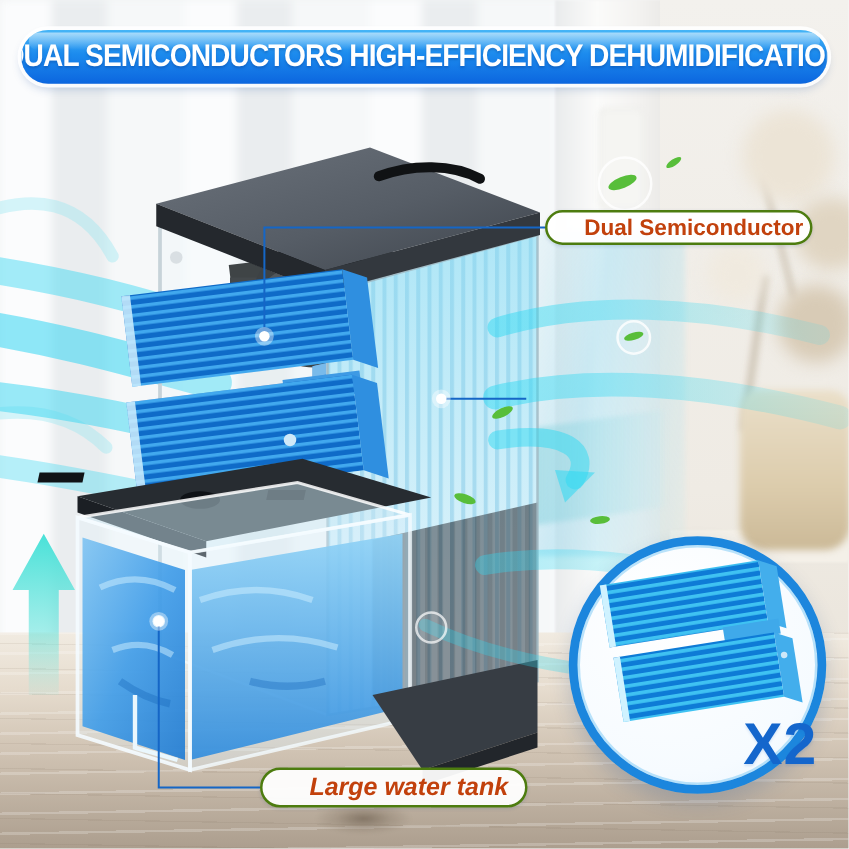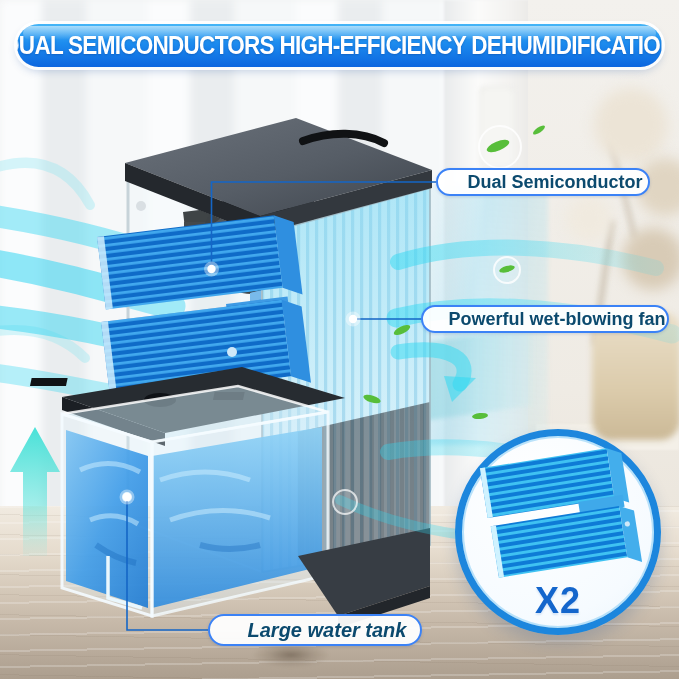--- a/index.html
+++ b/index.html
@@ -45,34 +45,34 @@
   .banner{left:17px;top:24px;width:645px;height:43px;border-radius:22px;
     background:linear-gradient(180deg,#45B5F7 0,#1C8BEE 45%,#0C66DF 100%);
     box-shadow:0 0 0 3px rgba(255,255,255,.9),0 4px 8px rgba(30,80,160,.25);
     display:flex;align-items:center;justify-content:center;z-index:20;overflow:hidden;}
   .banner:before{content:"";position:absolute;left:6px;top:2px;right:6px;height:14px;border-radius:12px;
     background:linear-gradient(180deg,rgba(255,255,255,.55),rgba(255,255,255,0));}
   .banner-text{color:#FFFFFF;font-weight:bold;font-size:25px;white-space:nowrap;letter-spacing:-.8px;
     transform:scaleX(.9);text-shadow:0 1px 2px rgba(10,60,140,.35);position:relative;}
 
   
-  .callout{background:rgba(255,255,255,.94);border:2px solid #3b82f6;border-radius:999px;
-    color:#0c4a6e;font-weight:bold;display:flex;align-items:center;justify-content:center;
+  .callout{background:rgba(255,255,255,.94);border:2px solid #4d7c0f;border-radius:999px;
+    color:#c2410c;font-weight:bold;display:flex;align-items:center;justify-content:center;
     white-space:nowrap;z-index:15;box-shadow:0 1px 3px rgba(40,80,140,.18);padding-left:24px;}
   .callout.semi{left:436px;top:168px;width:214px;height:28px;font-size:18px;}
   .callout.fan{left:421px;top:305px;width:248px;height:28px;font-size:18px;}
   .callout.tank{left:208px;top:614px;width:214px;height:32px;font-size:20px;font-style:italic;}
 
   
   .badge-circle{left:455px;top:429px;width:206px;height:206px;border-radius:50%;
     background:radial-gradient(circle at 38% 30%,#FFFFFF 0,#F6FBFF 70%,#EAF4FC 100%);
     border:7px solid #1C86DD;z-index:14;box-shadow:0 8px 16px rgba(40,80,140,.22), inset 0 0 0 2px rgba(120,200,245,.5);
     display:flex;align-items:center;justify-content:center;}
-  .badge-x2{position:absolute;left:0;right:0;bottom:6px;text-align:center;color:#1466CC;
-    font-weight:bold;font-size:36px;letter-spacing:1px;text-shadow:0 2px 2px rgba(20,102,204,.15);}
+  .badge-x2{position:absolute;left:0;right:0;bottom:6px;text-align:right;color:#1466CC;
+    font-weight:bold;font-size:47px;letter-spacing:1px;text-shadow:0 2px 2px rgba(20,102,204,.15);}
 
   svg{display:block;}
   .layer-svg{left:0;top:0;width:679px;height:679px;z-index:5;pointer-events:none;}
 </style>
 </head>
 <body>
 
 <div class="scene">
 
   <div class="abs bg-curtain"></div>
@@ -284,23 +284,20 @@
         <polygon points="166,78 182,86 182,146 166,138" fill="#43AEEC"></polygon>
         <circle cx="172" cy="100" r="3" fill="#CFE8F8"></circle>
       </g>
     </svg>
     <div class="badge-x2">X2</div>
   </div>
 
   <div class="abs callout semi">
     <span>Dual Semiconductor</span>
   </div>
-  <div class="abs callout fan">
-    <span>Powerful wet-blowing fan</span>
-  </div>
   <div class="abs callout tank">
     <span>Large water tank</span>
   </div>
 
   <div class="abs banner">
     <span class="banner-text">DUAL SEMICONDUCTORS HIGH-EFFICIENCY DEHUMIDIFICATION</span>
   </div>
 
 </div>
 

